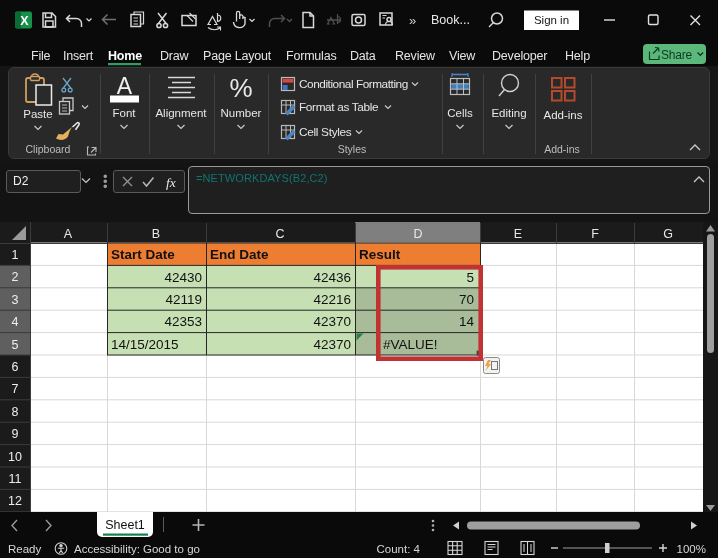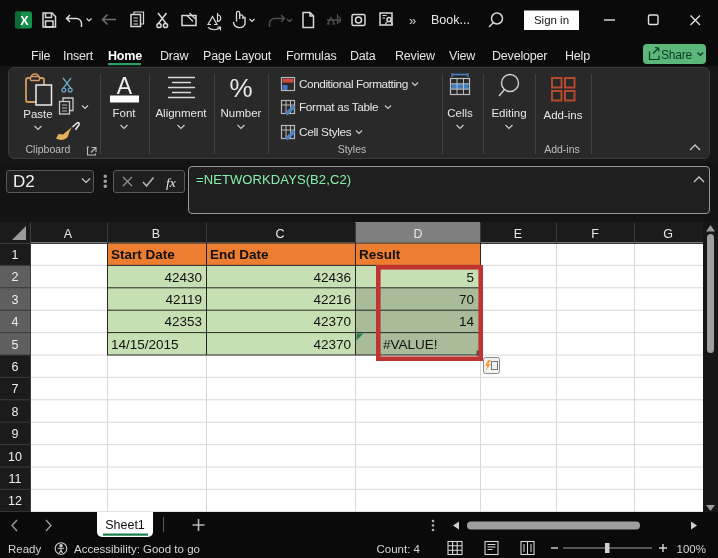--- a/index.html
+++ b/index.html
@@ -207,37 +207,37 @@
     <rect x="565" y="12" width="9.5" height="9.5"></rect>
     <rect x="552" y="25" width="9.5" height="9.5"></rect>
     <rect x="565" y="25" width="9.5" height="9.5"></rect>
   </g>
   <text x="563" y="52.5" font-size="11.5" fill="#e6e6e6" text-anchor="middle">Add-ins</text>
   <text x="562" y="86.5" font-size="10.5" fill="#bdbdbd" text-anchor="middle">Add-ins</text>
   <path d="M690 84 l5 -5 l5 5" stroke="#c9c9c9" stroke-width="1.4" fill="none"></path>
 </svg>
 
 <div class="abs" style="left:0;top:163px;width:718px;height:59px;background:#131313"></div>
-<div class="abs" style="left:6px;top:170px;width:88px;height:23px;background:#1f1f1f;border:1px solid #5a5a5a;border-radius:3px;color:#f0f0f0;font-size:17px;line-height:21px;padding-left:6px">D2</div>
+<div class="abs" style="left:6px;top:170px;width:75px;height:23px;background:#1f1f1f;border:1px solid #5a5a5a;border-radius:3px;color:#f0f0f0;font-size:12px;line-height:21px;padding-left:6px">D2</div>
 <svg class="abs" style="left:80px;top:176px" width="14" height="10">
       <path d="M2 2.5 l4 4 l4 -4" stroke="#c9c9c9" stroke-width="1.2" fill="none"></path>
     </svg>
 <div class="abs" style="left:103px;top:172px;width:6px;height:20px;color:#9a9a9a;font-size:13px;line-height:6px">
       <div style="margin-top:2px">•</div>
       <div style="margin-top:-1px">•</div>
       <div style="margin-top:-1px">•</div>
     </div>
 <div class="abs" style="left:113px;top:170px;width:72px;height:23px;background:#1f1f1f;border:1px solid #5a5a5a;border-radius:3px"></div>
 <svg class="abs" style="left:113px;top:170px" width="72" height="23">
   <path d="M10 7 l9 9 M19 7 l-9 9" stroke="#8f8f8f" stroke-width="1.4"></path>
   <path d="M30 12 l3.5 4 l7 -8.5" stroke="#b8b8b8" stroke-width="1.5" fill="none"></path>
   <text x="53" y="17" font-size="13.5" font-style="italic" fill="#e8e8e8" font-family="Liberation Serif, serif">fx</text>
 </svg>
 <div class="abs" style="left:188px;top:166px;width:522px;height:48px;background:#1f1f1f;border:1px solid #989898;border-radius:4px"></div>
-<div class="abs" style="left:196px;top:172px;color:#86efac;font-size:13px;letter-spacing:0.1px">=NETWORKDAYS(B2,C2)</div>
+<div class="abs" style="left:196px;top:172px;color:#0f766e;font-size:11px;letter-spacing:0.1px">=NETWORKDAYS(B2,C2)</div>
 <svg class="abs" style="left:692px;top:175px" width="14" height="10">
       <path d="M2 7 l5 -5 l5 5" stroke="#c9c9c9" stroke-width="1.3" fill="none"></path>
     </svg>
 
 <svg width="718" height="290" viewBox="0 0 718 290" style="position:absolute;left:0;top:222px" font-family="Liberation Sans, sans-serif">
 <rect x="0" y="0" width="703" height="21" fill="#1b1b1b"></rect>
 <rect x="0" y="21" width="30" height="269" fill="#1b1b1b"></rect>
 <rect x="30" y="21" width="673" height="269" fill="#ffffff"></rect>
 <rect x="355" y="0" width="125" height="21" fill="#7f7f7f"></rect>
 <rect x="0" y="43.4" width="30" height="22.4" fill="#5f5f5f"></rect>

